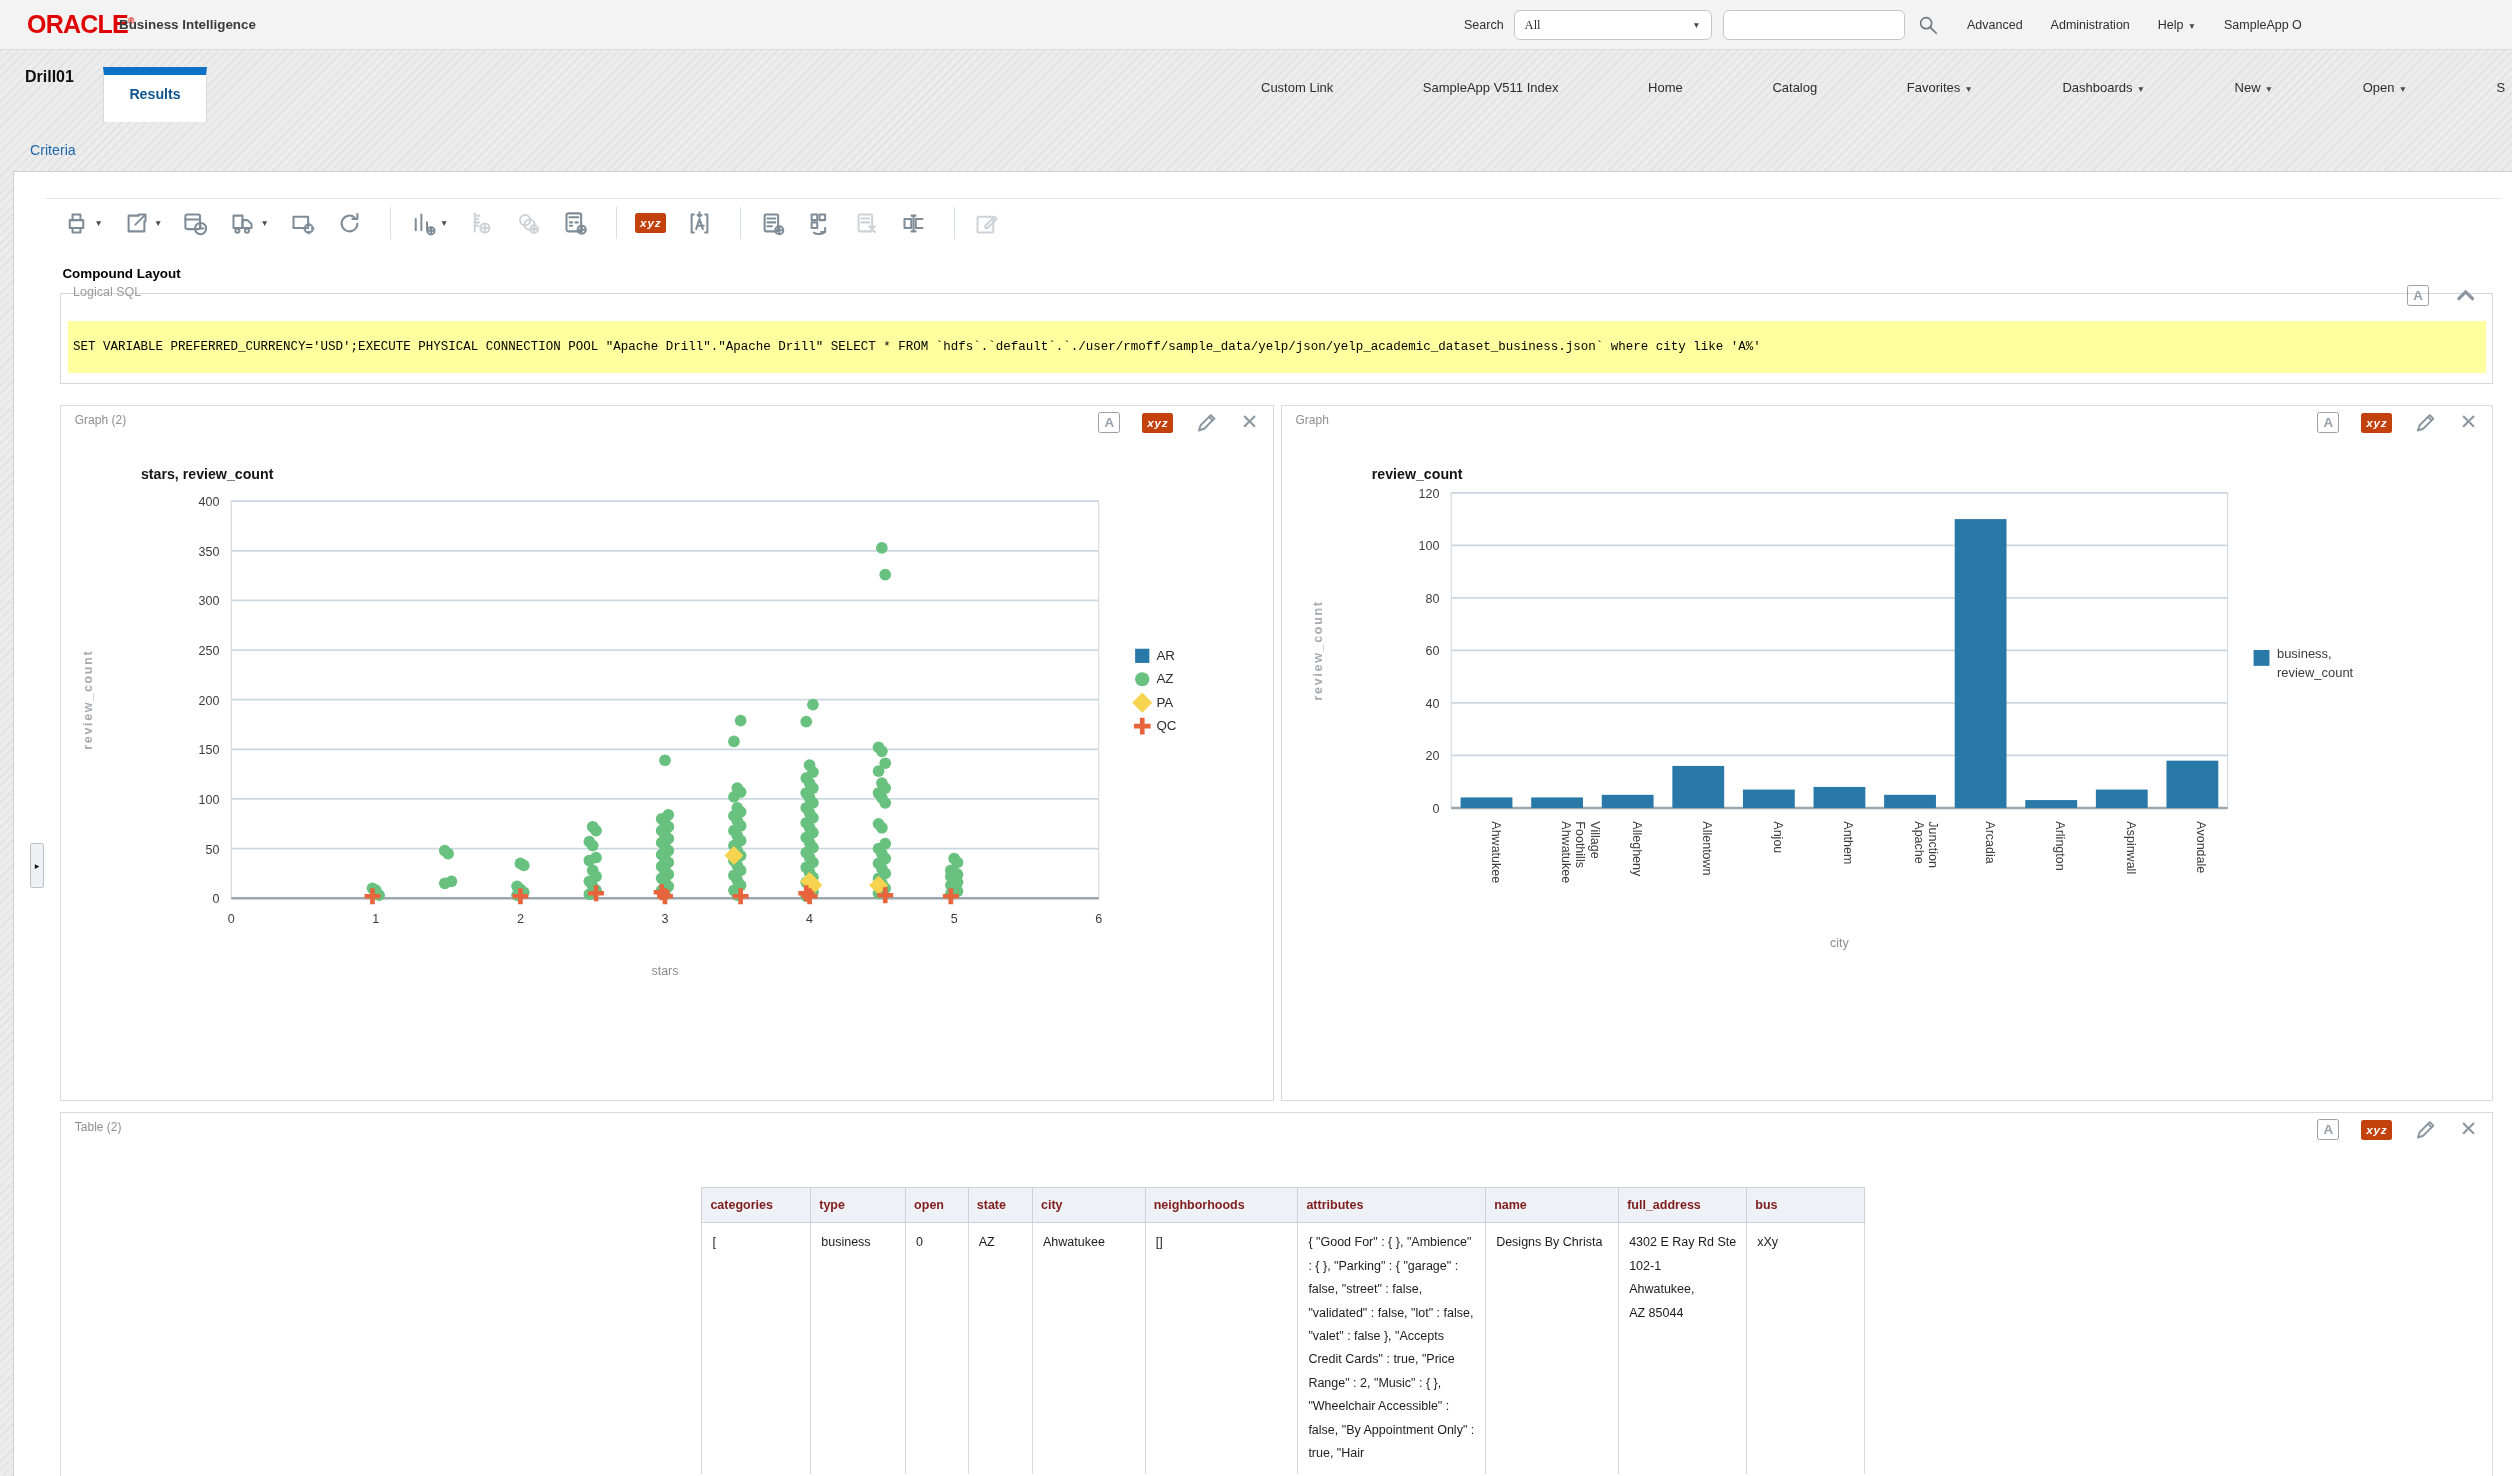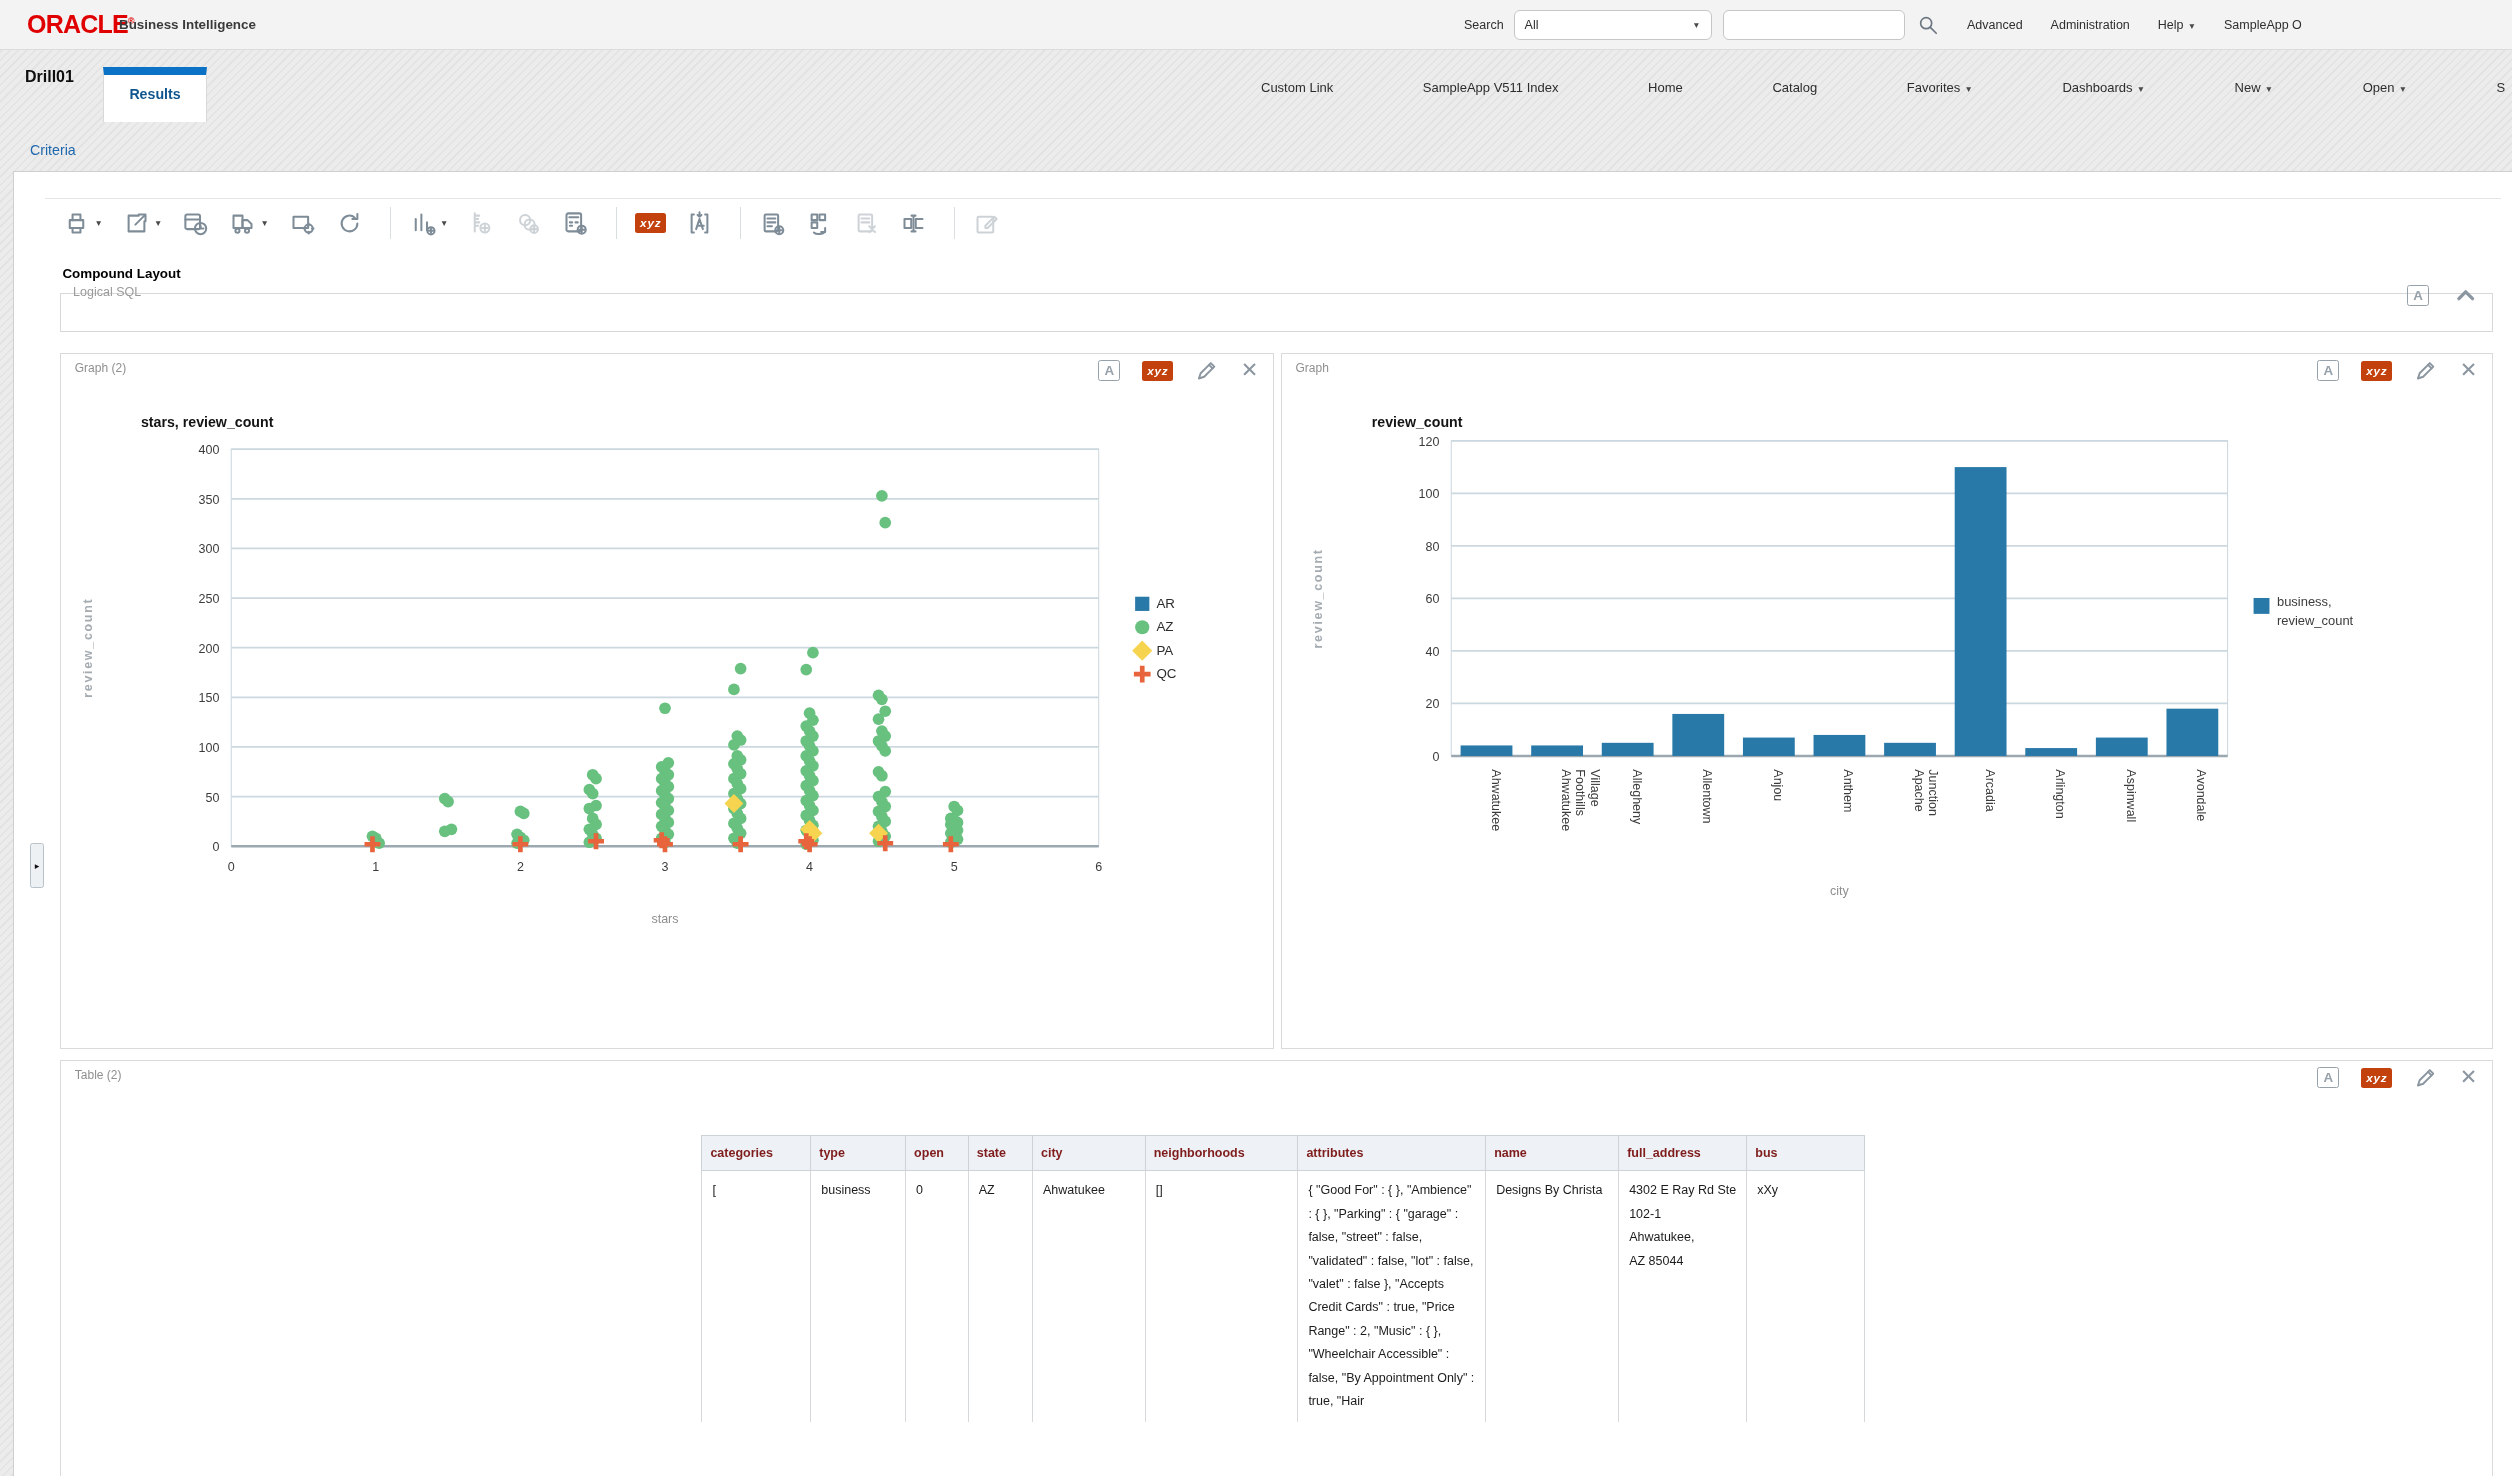--- a/index.html
+++ b/index.html
@@ -12,21 +12,21 @@
   }
   
   .topbar { position:absolute; left:0; top:0; width:2512px; height:50px;
     background:#f3f3f4; border-bottom:0.8px solid #dcdcdc; z-index:30; }
   .brandlogo { position:absolute; left:27px; top:10px; font-size:25px; font-weight:bold;
     color:#e00000; letter-spacing:-0.8px; }
   .brandreg { font-size:9.2px; vertical-align:super; color:#e00000; }
   .prodname { position:absolute; left:119px; top:16.7px; font-size:13.4px; font-weight:bold; color:#3a3a3a; }
   .topright { position:absolute; left:1464px; top:0; height:50px; display:flex; align-items:center; font-size:12.5px; color:#2f2f2f; }
   .sel { width:198px; height:30px; background:#fff; border:0.8px solid #c6c6c6; border-radius:5.9px;
-    display:flex; align-items:center; justify-content:space-between; padding:0 10px; margin-left:10px; }
+    display:flex; align-items:center; justify-content:space-between; padding:0 10px; margin-left:10px;font-family:Liberation Serif, serif; }
   .sinput { width:182px; height:30px; background:#fff; border:0.8px solid #c6c6c6; border-radius:5.9px;
     margin-left:11.7px; padding:0 8.4px; font-size:12.5px; font-family:"Liberation Sans",sans-serif; }
   .magwrap { margin-left:11.7px; display:flex; align-items:center; }
   .toplink { margin-left:28px; cursor:pointer; white-space:nowrap; }
   .caret { font-size:8.4px; color:#4a4a4a; margin-left:4.2px; }
   
   .band { position:absolute; left:0; top:50px; width:2512px; height:121px; z-index:20; }
   .reporttitle { position:absolute; left:25px; top:18.4px; font-size:16px; font-weight:bold; color:#0e0e0e; }
   .navlinks { position:absolute; left:1261px; right:6.7px; top:25px; height:25px;
     display:flex; align-items:center; justify-content:space-between; font-size:13px; color:#2d2d2d; white-space:nowrap; }
@@ -323,20 +323,21 @@
   <div class="views">
 
     <div class="view-sql">
       <span class="sqllabel">Logical SQL</span>
       <div class="sqlicons">
         <span class="abadge">A</span>
         <svg class="hicon" viewBox="0 0 24 24">
             <use href="#sym-chev-up"></use>
           </svg>
       </div>
+      <div class="sqlbox">SET VARIABLE PREFERRED_CURRENCY='USD';EXECUTE PHYSICAL  CONNECTION POOL "Apache Drill"."Apache Drill" SELECT * FROM `hdfs`.`default`.`./user/rmoff/sample_data/yelp/json/yelp_academic_dataset_business.json` where city like 'A%'</div>
     </div>
 
     <div class="graphrow">
       <div class="panel panel-left">
         <span class="vhlabel">Graph (2)</span>
         <div class="vhicons">
           <span class="abadge">A</span>
           <span class="xyzbadge">xyz</span>
           <svg class="hicon" viewBox="0 0 24 24">
               <use href="#sym-pencil"></use>

